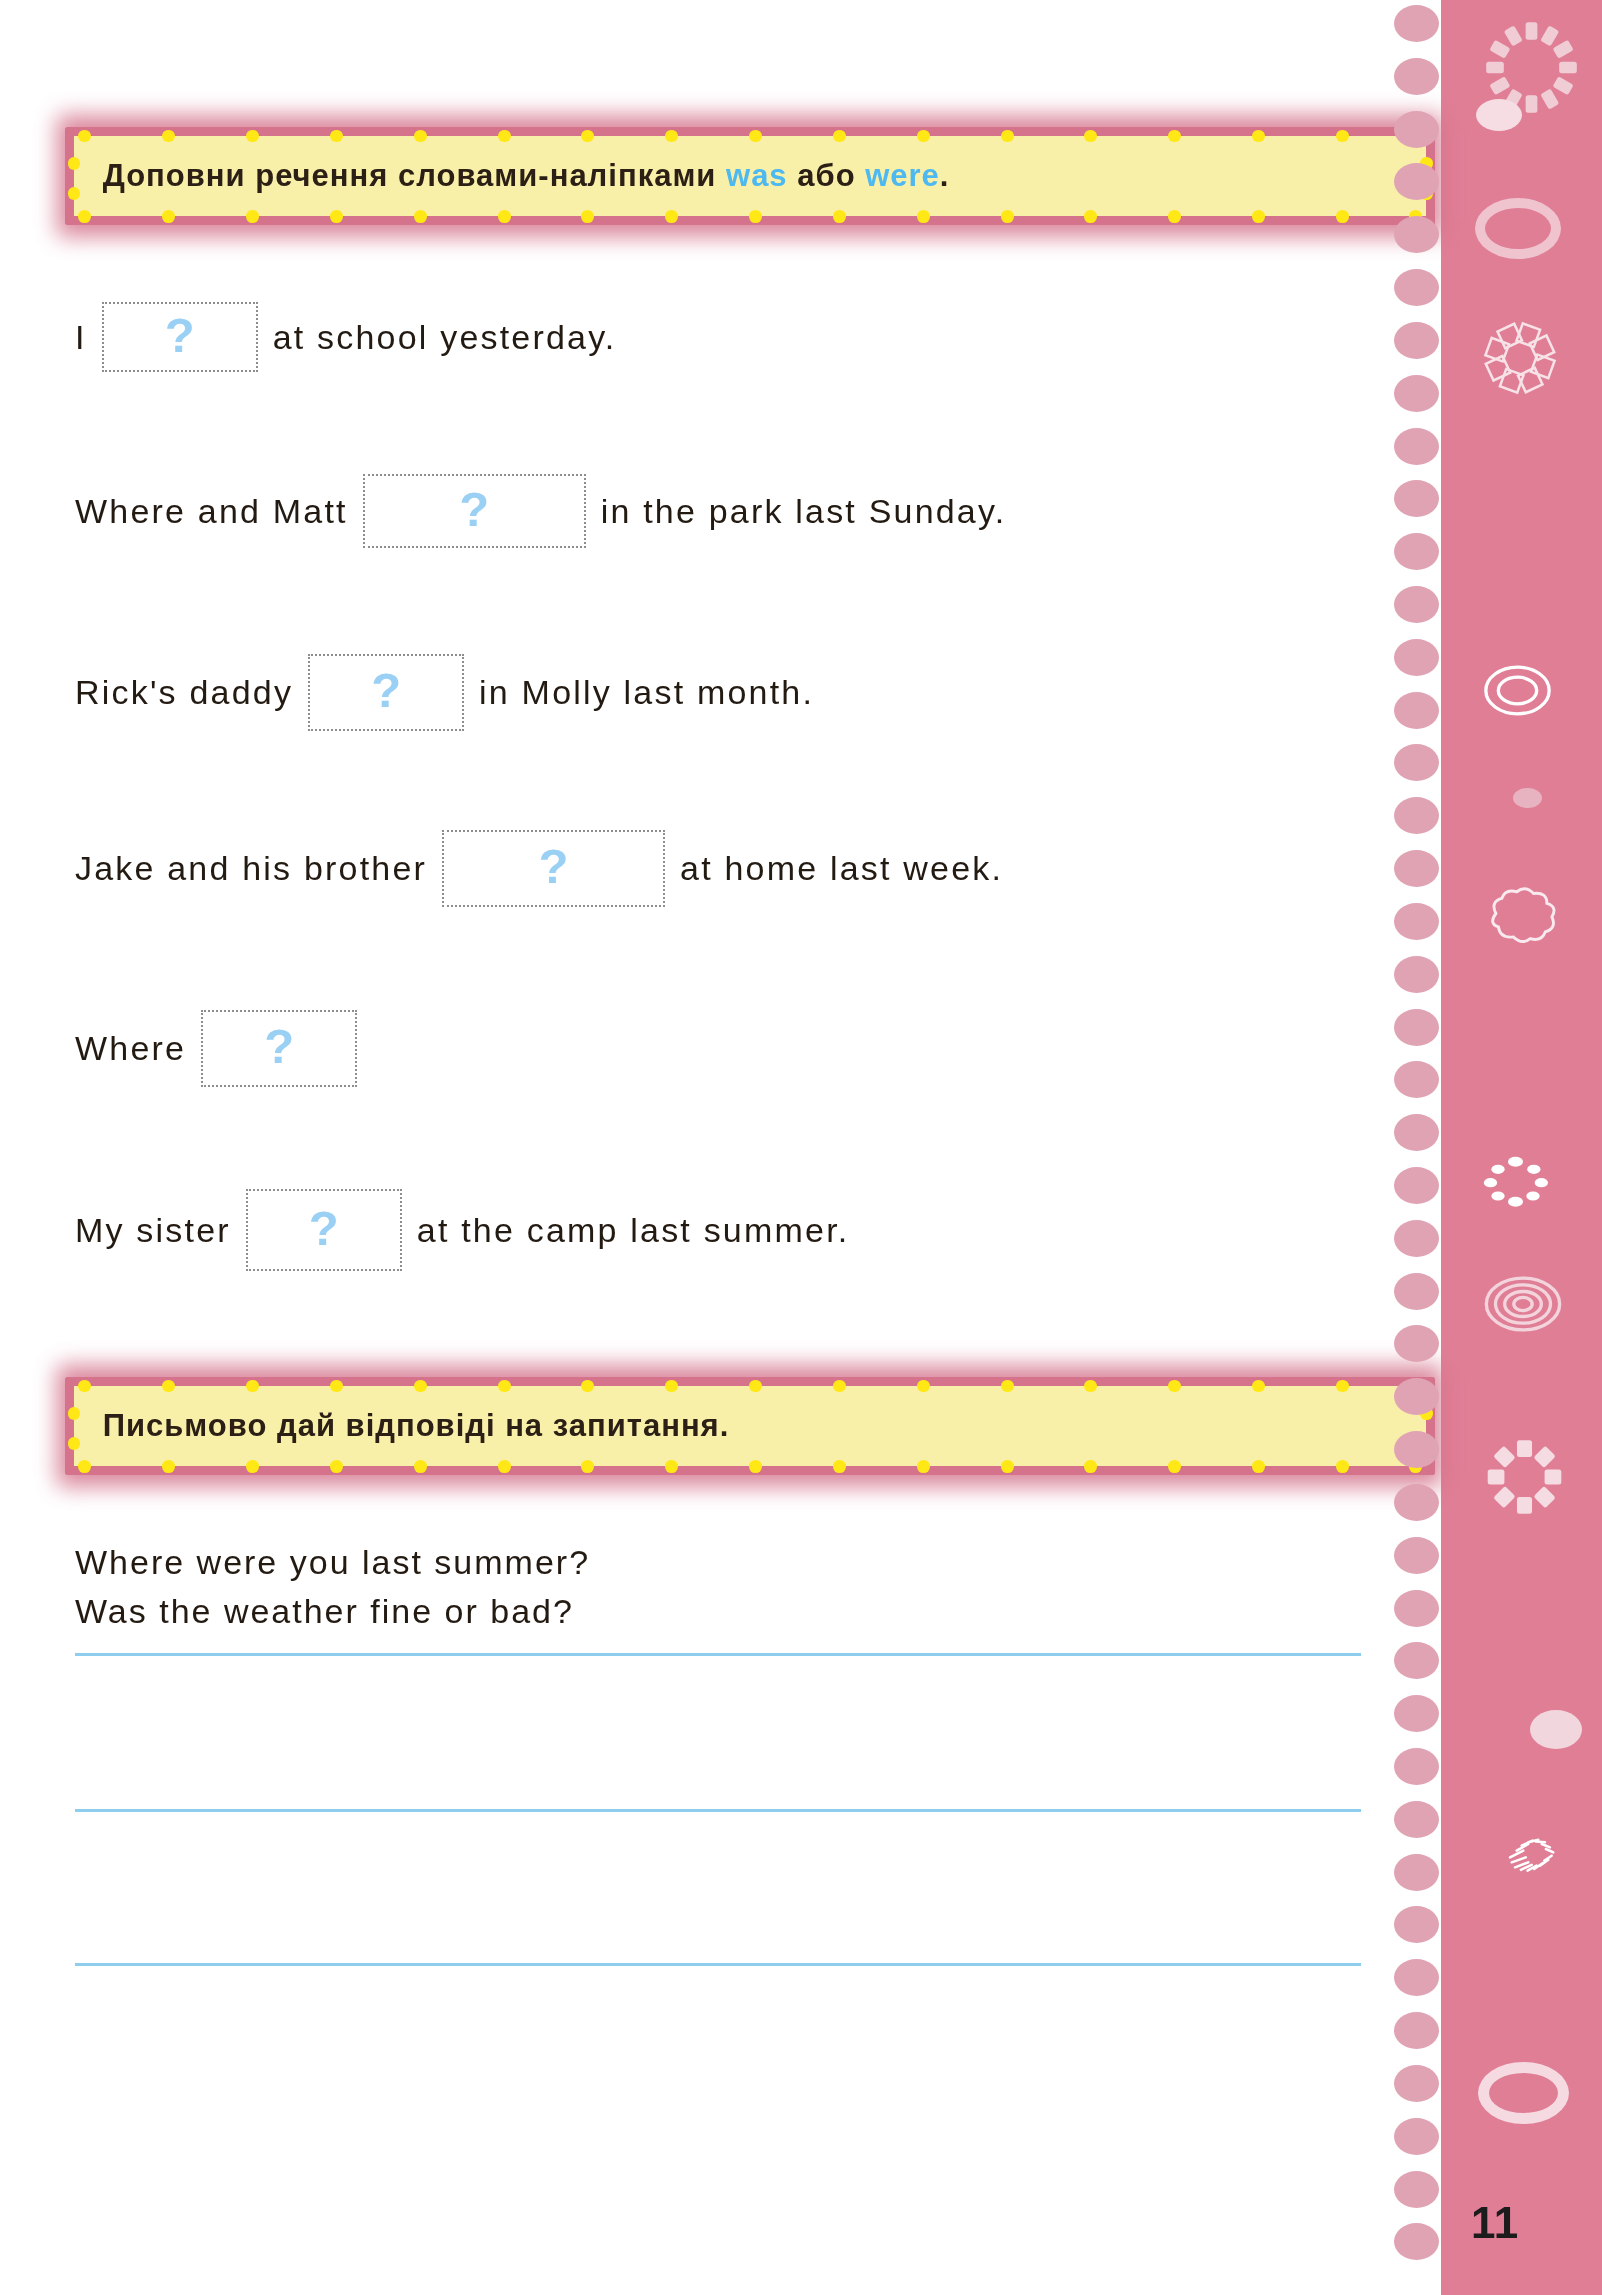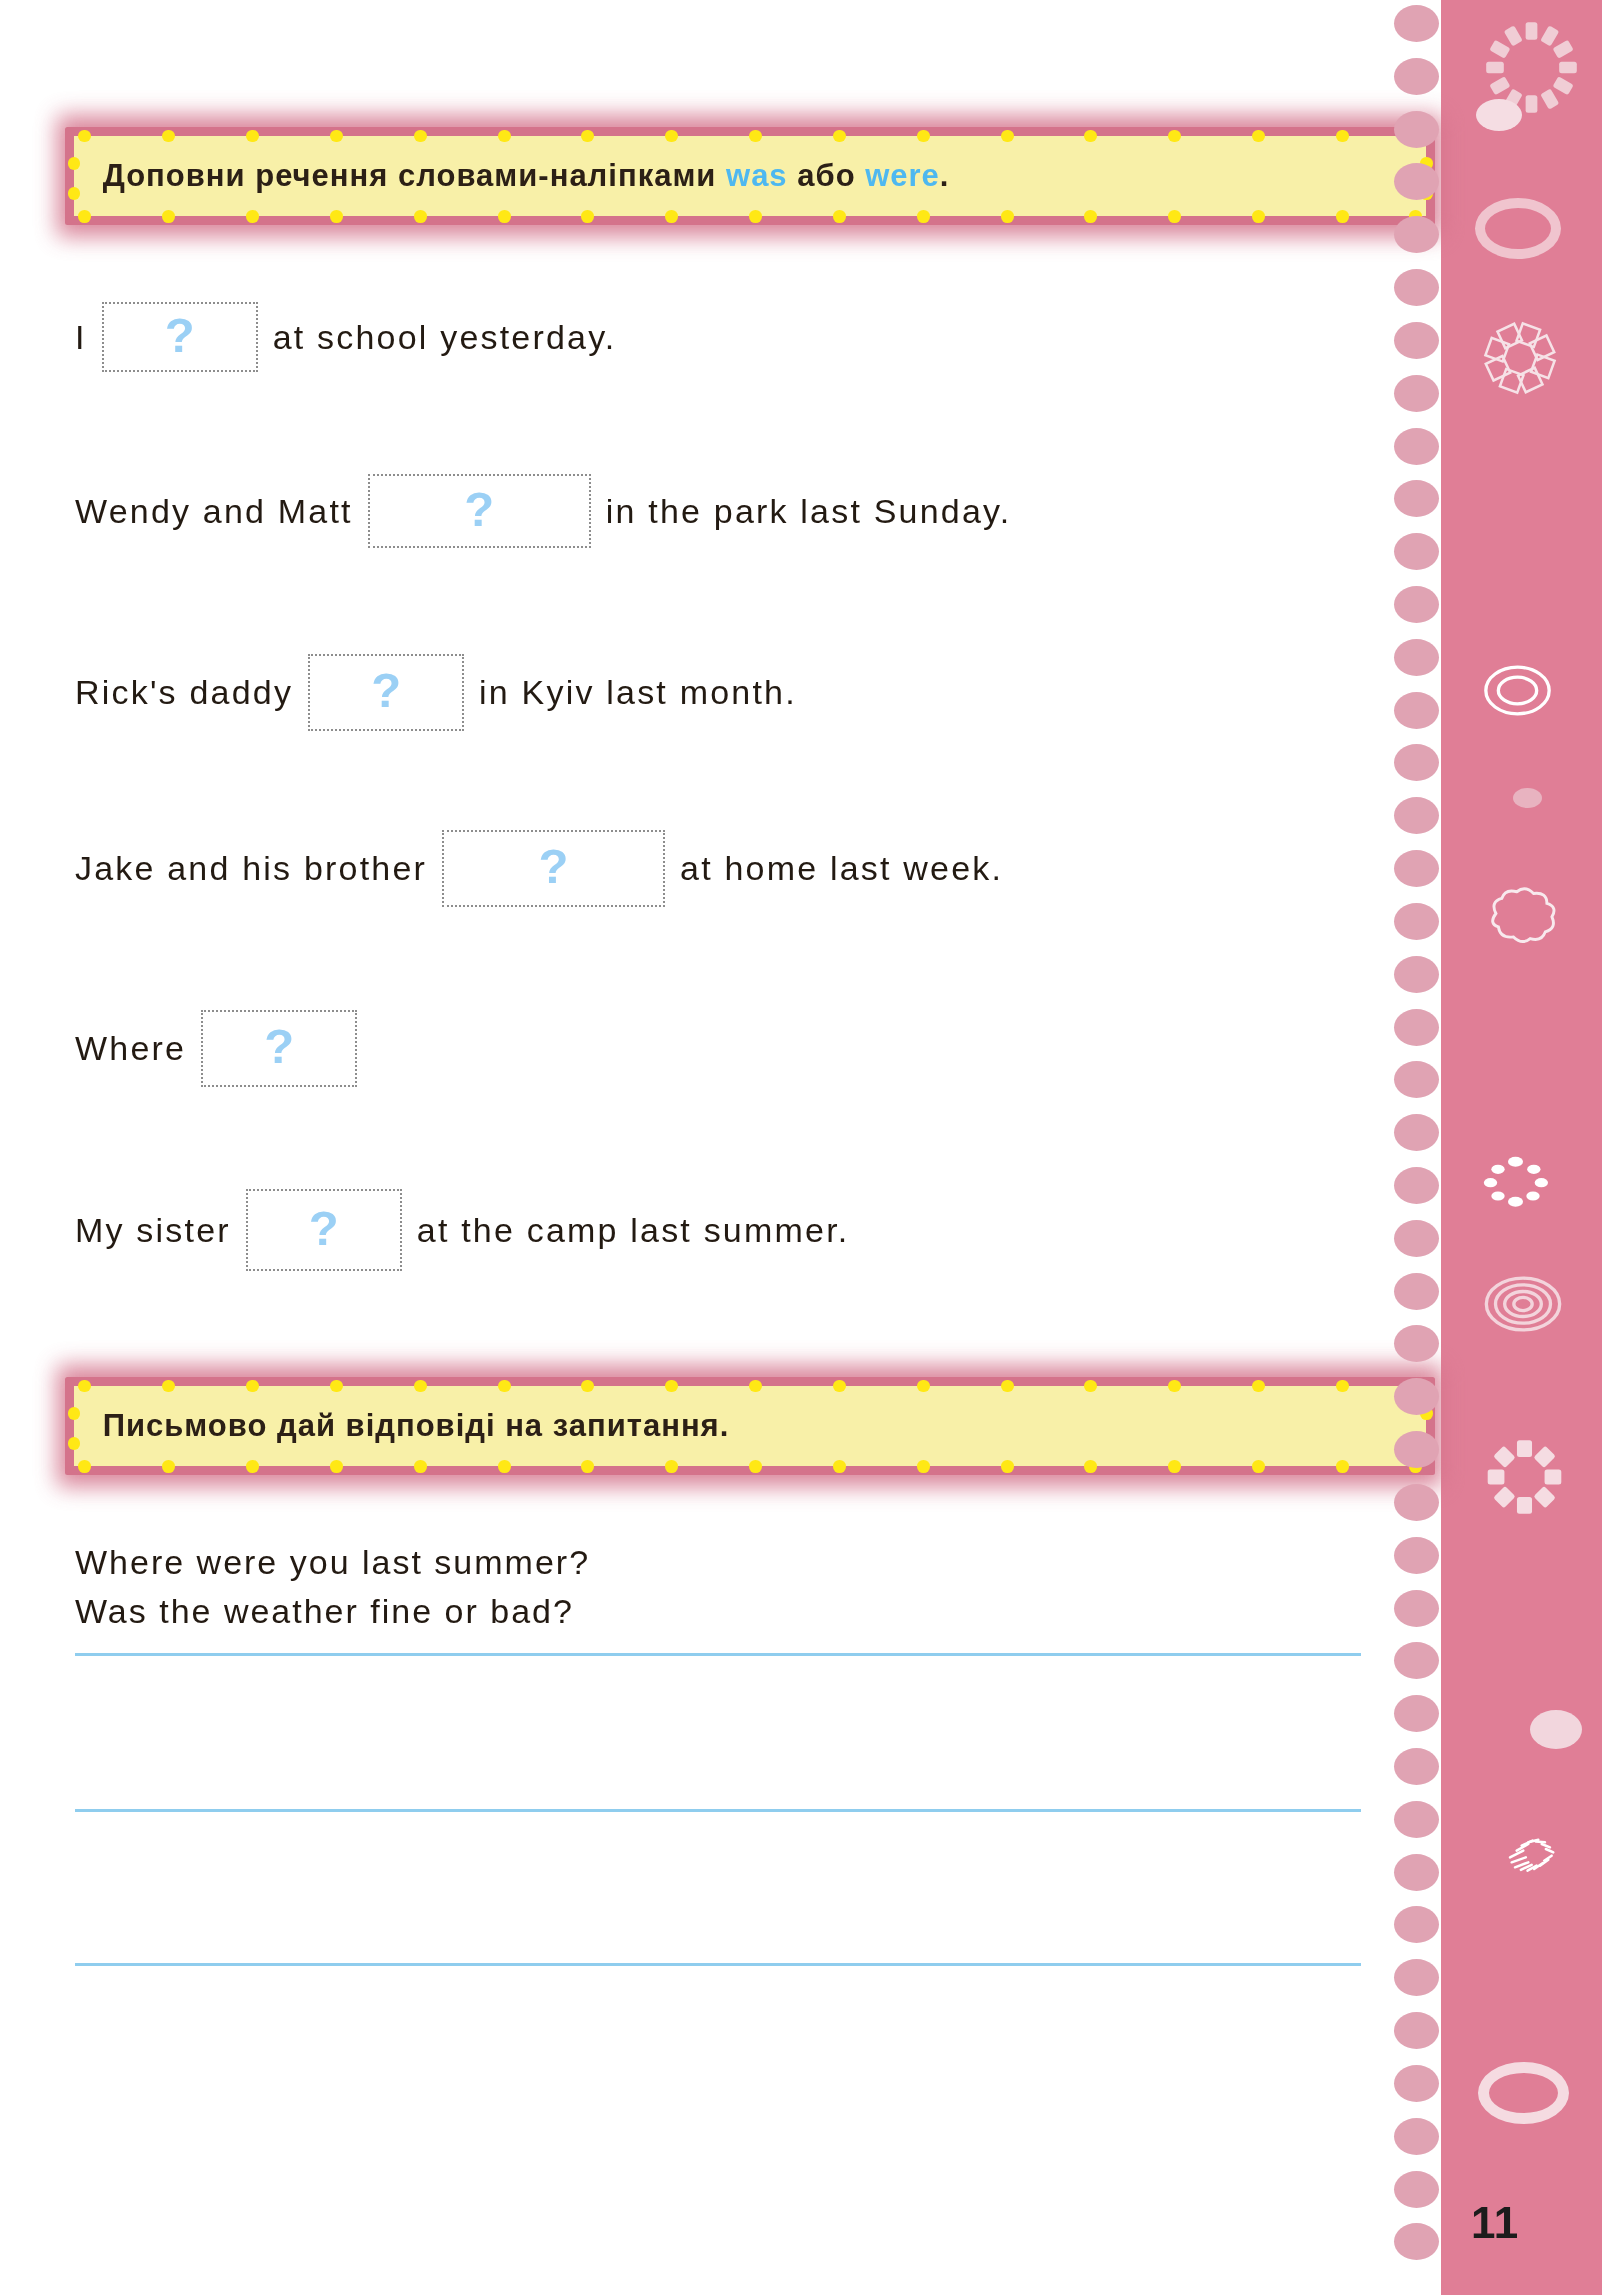--- a/index.html
+++ b/index.html
@@ -381,33 +381,33 @@
 
   <div class="sentence" style="top:302px;">
     <span class="s-text">I</span>
     <span class="blank" style="width:156px; height:70px;">
       <span class="qmark">?</span>
     </span>
     <span class="s-text">at  school  yesterday.</span>
   </div>
 
   <div class="sentence" style="top:474px;">
-    <span class="s-text">Wendy  and  Matt</span>
+    <span class="s-text">Where  and  Matt</span>
     <span class="blank" style="width:223px; height:74px;">
       <span class="qmark">?</span>
     </span>
     <span class="s-text">in  the  park  last  Sunday.</span>
   </div>
 
   <div class="sentence" style="top:654px;">
     <span class="s-text">Rick's  daddy</span>
     <span class="blank" style="width:156px; height:77px;">
       <span class="qmark">?</span>
     </span>
-    <span class="s-text">in  Kyiv  last  month.</span>
+    <span class="s-text">in  Molly  last  month.</span>
   </div>
 
   <div class="sentence" style="top:830px;">
     <span class="s-text">Jake  and  his  brother</span>
     <span class="blank" style="width:223px; height:77px;">
       <span class="qmark">?</span>
     </span>
     <span class="s-text">at  home  last  week.</span>
   </div>
 

